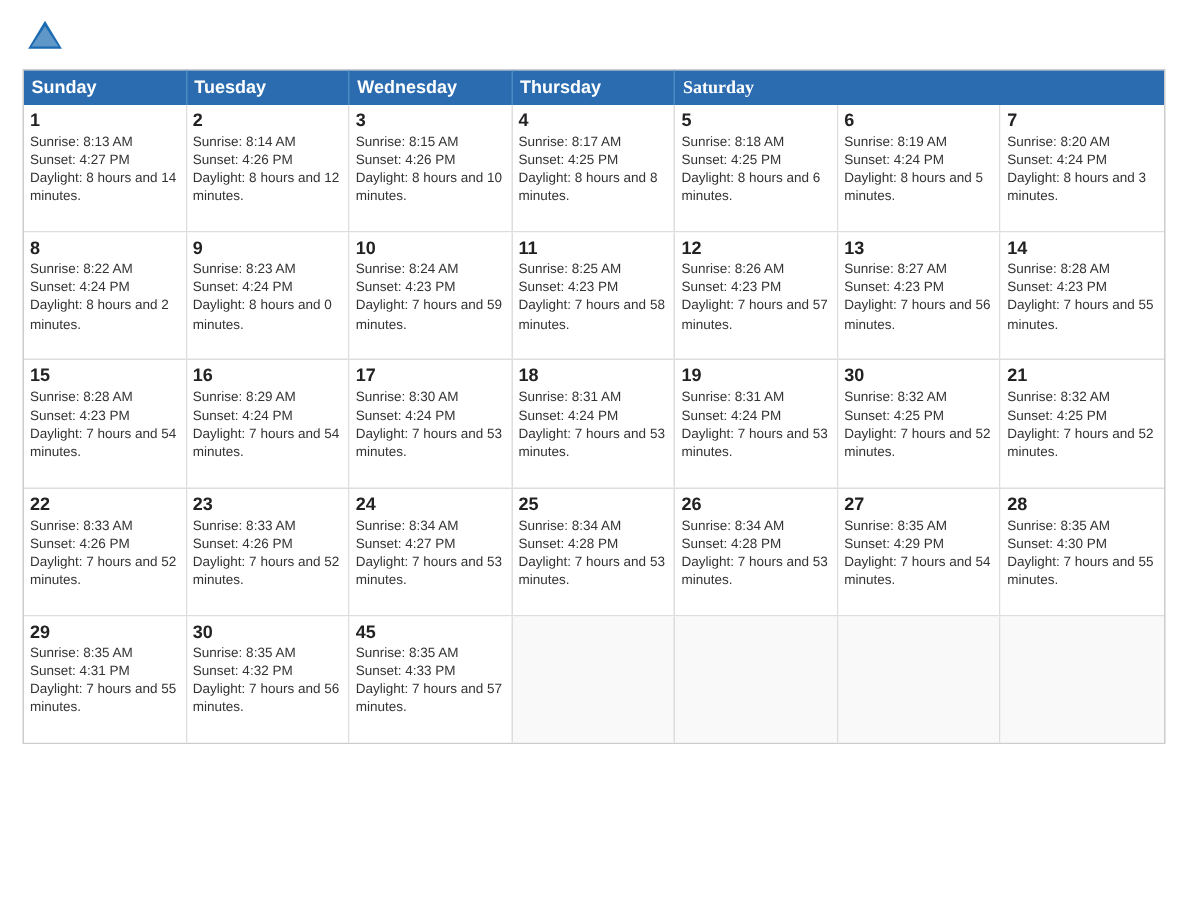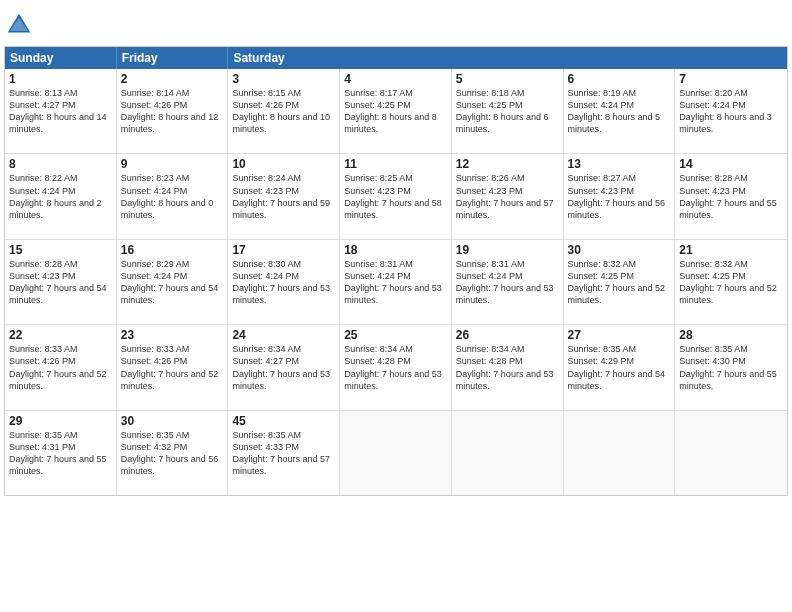--- a/index.html
+++ b/index.html
@@ -6,21 +6,21 @@
     body {
       width: 792px;
       height: 612px;
       font-family: Arial, sans-serif;
       background: #fff;
       overflow: hidden;
     }
     .page {
       width: 792px;
       height: 506px;
-      padding: 10px 4px;
+      padding: 10px 15px;
       display: flex;
       flex-direction: column;
     }
     .header {
       display: flex;
       justify-content: space-between;
       align-items: flex-start;
       margin-bottom: 6px;
     }
     .logo {
@@ -63,21 +63,21 @@
       background: #2b6cb0;
     }
     .cal-header-cell {
       color: white;
       font-size: 12px;
       font-weight: bold;
       padding: 4px 5px;
       text-align: left;
       border-right: 1px solid #4a8bc4;
     }
-    .cal-header-cell:last-child { border-right: none; }
+    .cal-header-cell:last-child { border-right: none; font-family: Liberation Serif, serif; }
     .cal-body {
       flex: 1;
       display: flex;
       flex-direction: column;
     }
     .cal-row {
       display: grid;
       grid-template-columns: repeat(7, 1fr);
       flex: 1;
       border-top: 1px solid #ddd;
@@ -124,21 +124,23 @@
     </div>
     <div class="title-block">
       <div class="month-year"></div>
       <div class="location"></div>
     </div>
   </div>
 
   <div class="calendar">
     <div class="cal-header">
     <div class="cal-header-cell">Sunday</div>
-        <div class="cal-header-cell">Friday</div>
+        <div class="cal-header-cell">Tuesday</div>
+        <div class="cal-header-cell">Wednesday</div>
+        <div class="cal-header-cell">Thursday</div>
         <div class="cal-header-cell">Saturday</div>
       </div>
     <div class="cal-body">
     <div class="cal-row">
           <div class="cal-cell">
         <span class="day-num">1</span>
         <span class="info">Sunrise: 8:13 AM<br>Sunset: 4:27 PM<br>Daylight: 8 hours and 14 minutes.</span>
       </div>
           <div class="cal-cell">
         <span class="day-num">2</span>

